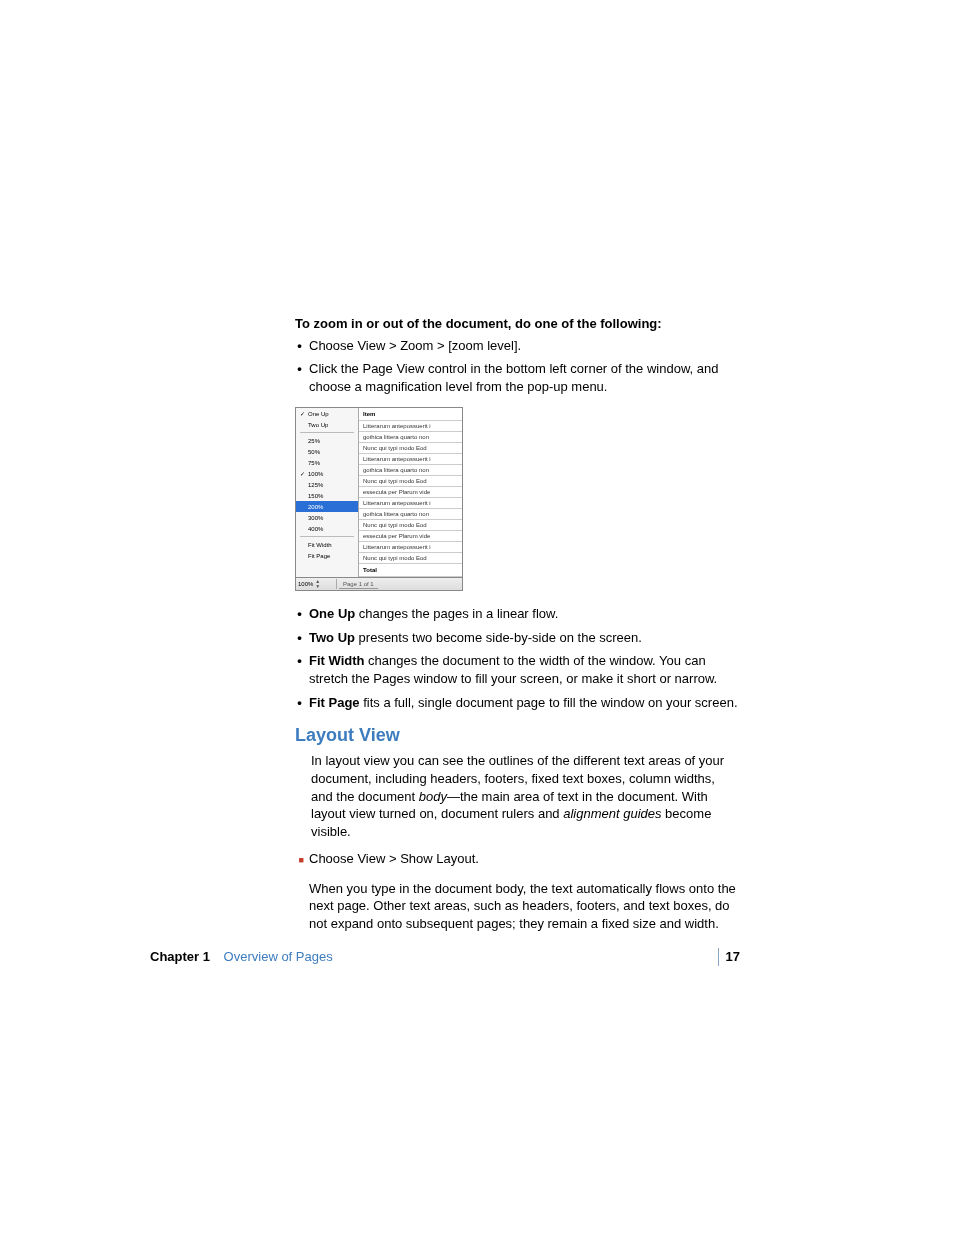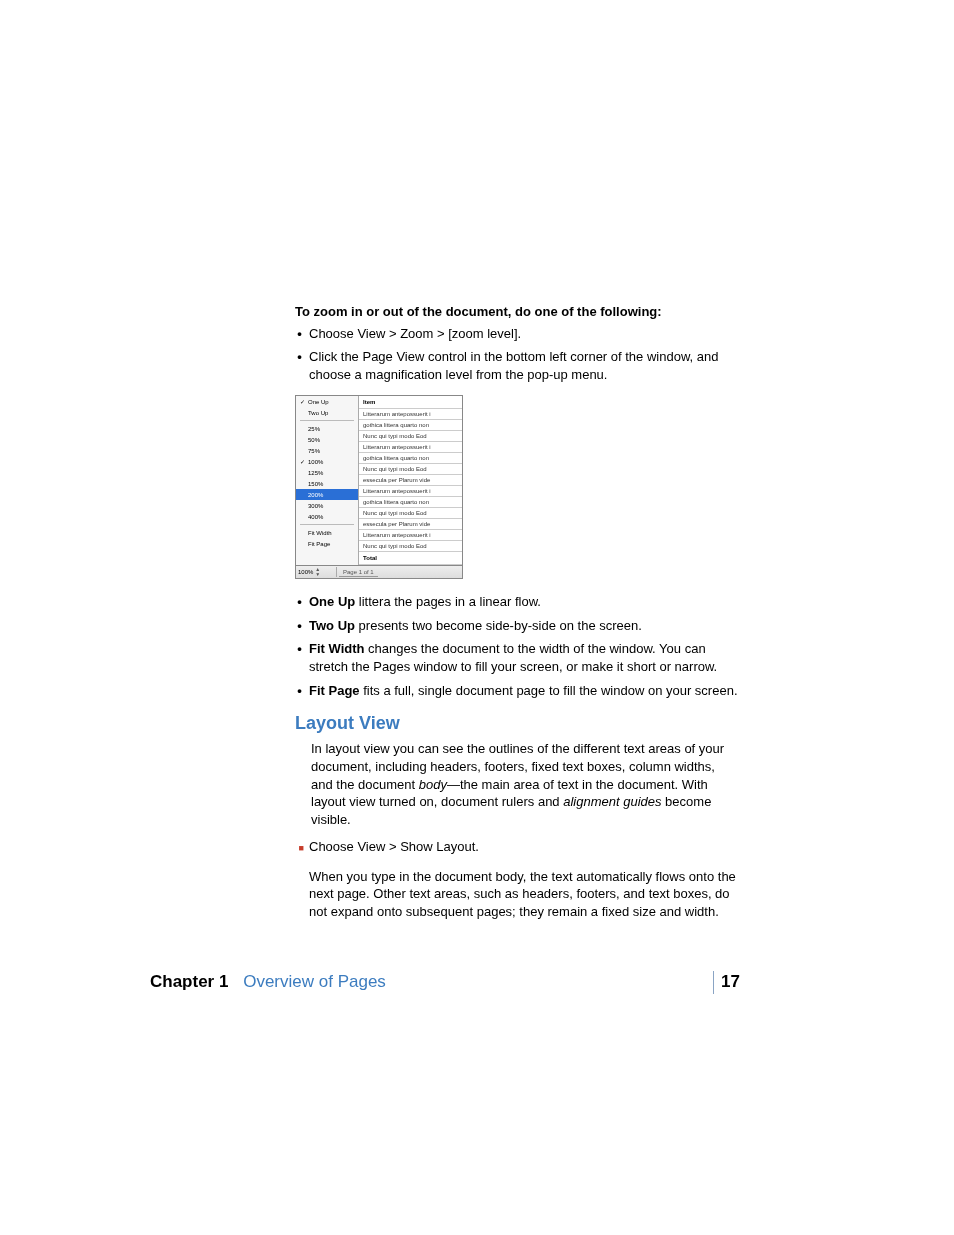--- a/index.html
+++ b/index.html
@@ -1,18 +1,18 @@
 <!DOCTYPE html>
 <html><head>
 <meta charset="utf-8">
 <style>
   html, body { margin:0; padding:0; background:#fff; }
   body { width:954px; height:1235px; font-family:"Helvetica Neue",Helvetica,Arial,sans-serif; color:#000; font-size:13px; line-height:1.35; }
   .page { position:relative; width:954px; height:1235px; }
-  .content { position:absolute; left:295px; top:303px; width:445px; }
+  .content { position:absolute; left:295px; top:315px; width:445px; }
   .h-bold { font-weight:700; font-size:13px; margin:0 0 4px 0; }
   ul.r { margin:0 0 12px 0; padding-left:14px; }
   ul.r > li { margin:0 0 6px 0; }
   ul.r.dot > li::marker { content:"•  "; color:#000; font-weight:700; }
   ul.r.sq  > li::marker { color:#c63c2a; content:"■  "; font-size:9px; }
   .sec-h { color:#3c7cbf; font-weight:700; font-size:18px; margin:6px 0 5px 0; }
   p.body { margin:0 0 10px 16px; }
   em.i { font-style:italic; }
   .figure { margin:6px 0 14px 0; }
   
@@ -23,21 +23,21 @@
   .chk { width:8px; text-align:left; font-size:6px; }
   .sep { height:1px; background:#bbb; margin:2px 4px; }
   .doc { flex:1; }
   .dhdr { font-weight:700; padding:2px 4px; border-bottom:1px solid #ccc; }
   .drow { border-bottom:1px solid #ccc; padding:1px 4px; height:8px; overflow:hidden; white-space:nowrap; color:#333; }
   .status { display:flex; width:166px; height:12px; background:linear-gradient(#eee,#ddd); border:1px solid #888; border-top:none; font-size:6px; align-items:center; font-family:"Lucida Grande",Helvetica,sans-serif; }
   .zoombox { width:36px; text-align:center; border-right:1px solid #aaa; padding:0 2px; display:flex; align-items:center; }
   .zarrows { font-size:5px; margin-left:2px; line-height:5px; color:#555; }
   .pagelbl { padding:0 4px; color:#555; border-bottom:1px solid #999; margin-left:2px; }
   
-  .footer { position:absolute; left:150px; top:971px; width:590px; display:flex; justify-content:space-between; align-items:baseline; font-size:17px; }
+  .footer { position:absolute; left:150px; top:948px; width:590px; display:flex; justify-content:space-between; align-items:baseline; font-size:13px; }
   .footer .l { }
   .footer .l .ch { font-weight:700; color:#000; }
   .footer .l .t  { color:#3c7cbf; margin-left:10px; }
   .footer .r { font-weight:700; color:#000; border-left:1.5px solid #8aa4c4; padding-left:7px; }
 </style>
 </head>
 <body>
 
 <div class="page">
 
@@ -128,21 +128,21 @@
       <div class="status">
         <div class="zoombox">
           <span>100%</span>
           <span class="zarrows">▲<br>▼</span>
         </div>
         <div class="pagelbl">Page 1 of 1</div>
       </div>
     </div>
 
     <ul class="r dot">
-      <li><b>One Up</b><span> littera the pages in a linear flow.</span></li>
+      <li><b>One Up</b><span> changes the pages in a linear flow.</span></li>
       <li><b>Two Up</b><span> presents two become side-by-side on the screen.</span></li>
       <li><b>Fit Width</b><span> changes the document to the width of the window. You can stretch the Pages window to fill your screen, or make it short or narrow.</span></li>
       <li><b>Fit Page</b><span> fits a full, single document page to fill the window on your screen.</span></li>
     </ul>
 
     <div class="sec-h">Layout View</div>
     <p class="body">
       <span>In layout view you can see the outlines of the different text areas of your document, including headers, footers, fixed text boxes, column widths, and the document </span><em class="i">body</em><span>—the main area of text in the document. With layout view turned on, document rulers and </span><em class="i">alignment guides</em><span> become visible.</span>
     </p>
     <ul class="r sq">

